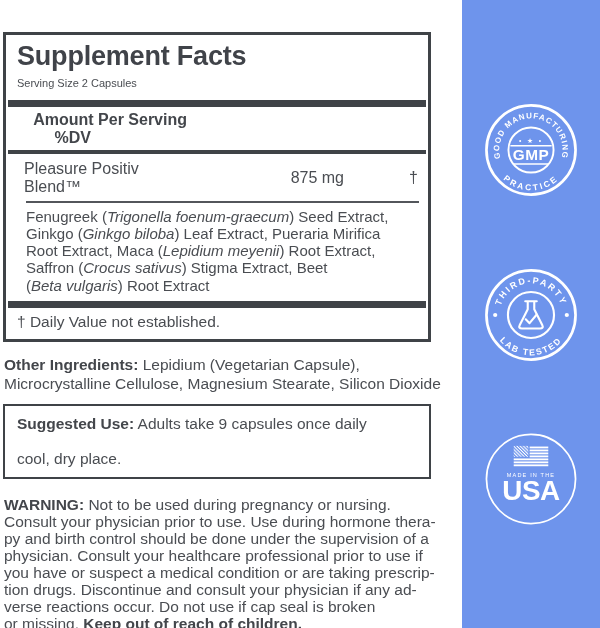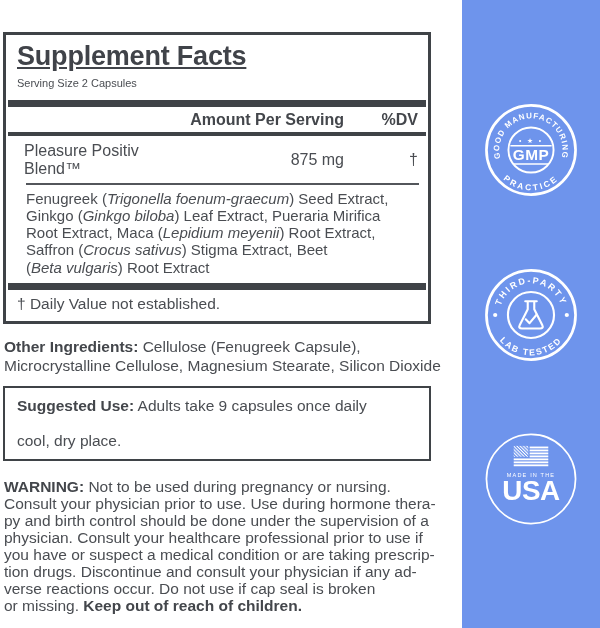--- a/index.html
+++ b/index.html
@@ -4,28 +4,28 @@
 <style>
   html,body{margin:0;padding:0;}
   body{font-family:"Liberation Sans","DejaVu Sans",sans-serif;background:#fff;}
   .page{position:relative;width:600px;height:628px;background:#ffffff;overflow:hidden;color:#45484c;}
 
   
   .label-col{position:absolute;left:3px;top:32px;width:428px;}
 
   .sf-box{border:3px solid #3f4347;background:#fff;}
   .sf-head{padding:8px 11px 7px 11px;}
-  .sf-title{margin:0 0 5px 0;font-size:27px;line-height:27px;font-weight:700;letter-spacing:-0.2px;color:#404349;text-decoration:underline;}
+  .sf-title{margin:0 0 5px 0;font-size:27px;line-height:27px;font-weight:700;letter-spacing:-0.2px;color:#404349;}
   .serving-line{font-size:11px;line-height:17.5px;color:#4a4d52;}
 
   .bar{background:#3f4347;margin:0 2px;}
   .bar.thick{height:7px;}
   .bar.med{height:4px;}
 
-  .hdr-row{display:flex;align-items:flex-start;padding:4px 10px 3px 11px;font-size:16px;font-weight:700;color:#43464b;}
+  .hdr-row{display:flex;align-items:flex-start;padding:4px 10px 3px 11px;font-size:16px;font-weight:700;color:#43464b;flex-direction:column;}
   .col-name{flex:1;}
   .col-amount{width:170px;text-align:right;}
   .col-dv{width:74px;text-align:right;}
 
   .ing-row{display:flex;align-items:center;padding:6px 10px 4px 18px;font-size:16px;color:#4a4d52;}
 
   .thin-rule{height:2px;background:#53565b;margin:1px 9px 0 20px;}
 
   .blend-desc{padding:5px 8px 7px 20px;font-size:15px;line-height:17.3px;white-space:nowrap;color:#4a4d52;}
 
@@ -79,21 +79,21 @@
 
       <div class="thin-rule"></div>
 
       <div class="blend-desc"><span>Fenugreek (</span><span class="seg-i">Trigonella foenum-graecum</span><span>) Seed Extract,</span><br><span>Ginkgo (</span><span class="seg-i">Ginkgo biloba</span><span>) Leaf Extract, Pueraria Mirifica</span><br><span>Root Extract, Maca (</span><span class="seg-i">Lepidium meyenii</span><span>) Root Extract,</span><br><span>Saffron (</span><span class="seg-i">Crocus sativus</span><span>) Stigma Extract, Beet</span><br><span>(</span><span class="seg-i">Beta vulgaris</span><span>) Root Extract</span></div>
 
       <div class="bar thick"></div>
 
       <div class="footnote">† Daily Value not established.</div>
     </div>
 
-    <p class="other-ing"><span class="seg-b">Other Ingredients:</span><span> Cellulose (Fenugreek Capsule),</span><br><span>Microcrystalline Cellulose, Magnesium Stearate, Silicon Dioxide</span></p>
+    <p class="other-ing"><span class="seg-b">Other Ingredients:</span><span> Lepidium (Vegetarian Capsule),</span><br><span>Microcrystalline Cellulose, Magnesium Stearate, Silicon Dioxide</span></p>
 
     <div class="su-box">
       <span><span class="seg-b">Suggested Use:</span><span> Adults take 9 capsules once daily</span><br><br><span>cool, dry place.</span></span>
     </div>
 
     <p class="warning"><span class="seg-b">WARNING:</span><span> Not to be used during pregnancy or nursing.</span><br><span>Consult your physician prior to use. Use during hormone thera-</span><br><span>py and birth control should be done under the supervision of a</span><br><span>physician. Consult your healthcare professional prior to use if</span><br><span>you have or suspect a medical condition or are taking prescrip-</span><br><span>tion drugs. Discontinue and consult your physician if any ad-</span><br><span>verse reactions occur. Do not use if cap seal is broken</span><br><span>or missing. </span><span class="seg-b">Keep out of reach of children.</span></p>
   </div>
 
   <div class="cert-band">
 

